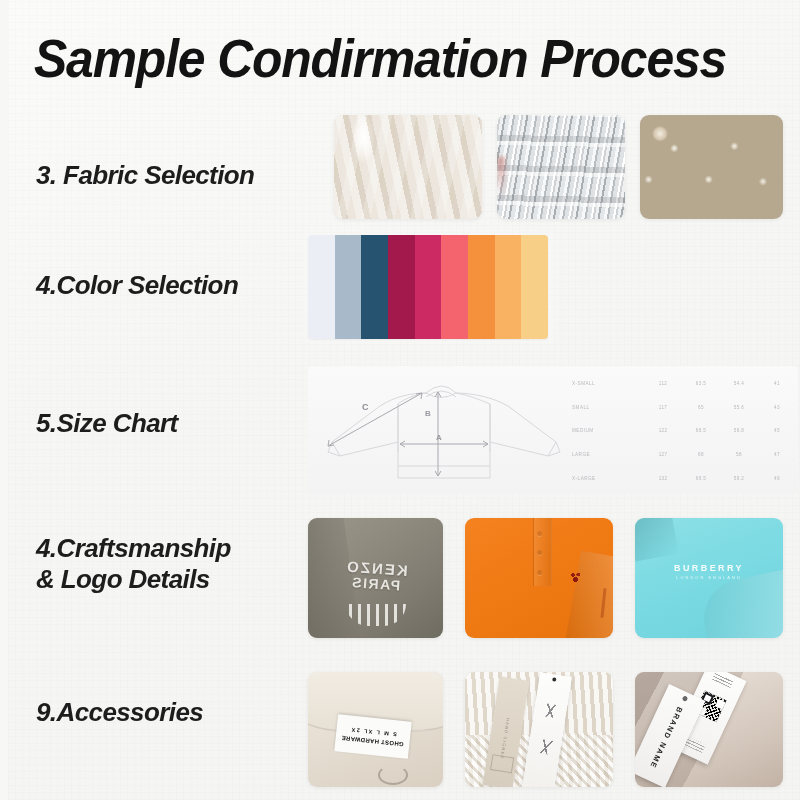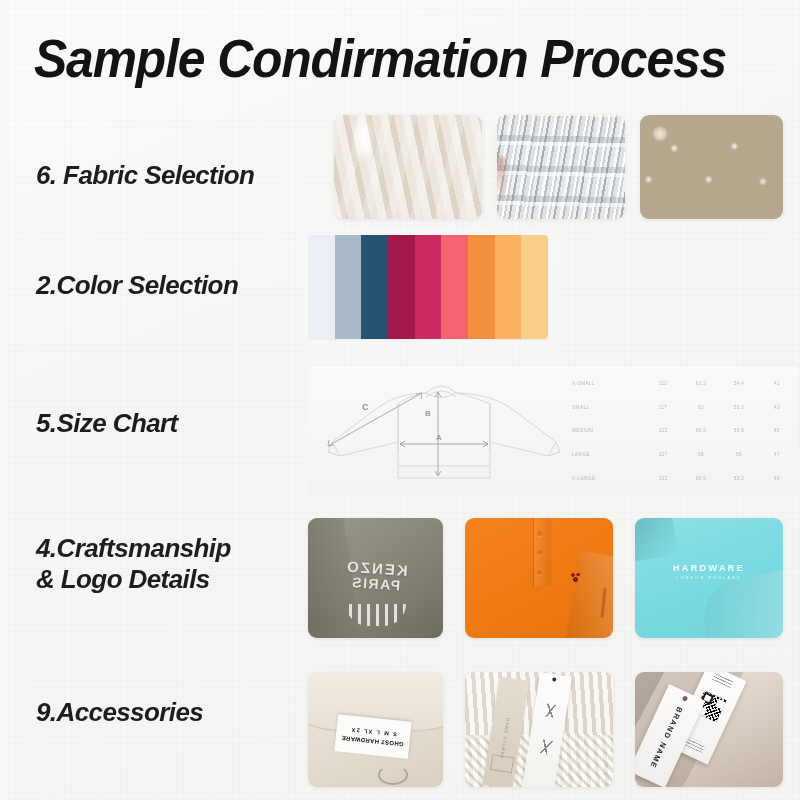--- a/index.html
+++ b/index.html
@@ -271,26 +271,26 @@
   
   .tile{box-shadow:0 1px 4px rgba(0,0,0,.07);}
 </style>
 </head>
 <body>
 
 <div id="page">
 
   <div class="title">Sample Condirmation Process</div>
 
-  <div class="rowlabel rl1">6. Fabric Selection</div>
+  <div class="rowlabel rl1">3. Fabric Selection</div>
   <div class="tile fab1"></div>
   <div class="tile fab2"></div>
   <div class="tile fab3"></div>
 
-  <div class="rowlabel rl2">2.Color Selection</div>
+  <div class="rowlabel rl2">4.Color Selection</div>
   <div class="colorglow"></div>
   <div class="colorwrap">
     <div class="sw" style="background: rgb(236, 238, 245);"></div>
     <div class="sw" style="background: rgb(168, 186, 201);"></div>
     <div class="sw" style="background: rgb(38, 83, 111);"></div>
     <div class="sw" style="background: rgb(163, 25, 75);"></div>
     <div class="sw" style="background: rgb(204, 42, 99);"></div>
     <div class="sw" style="background: rgb(244, 100, 110);"></div>
     <div class="sw" style="background: rgb(245, 145, 61);"></div>
     <div class="sw" style="background: rgb(248, 178, 97);"></div>
@@ -389,21 +389,21 @@
     <div class="btn b2"></div>
     <div class="btn b3"></div>
     <div class="logo"></div>
     <div class="seam"></div>
   </div>
 
   <div class="tile cr3">
     <div class="shoulder"></div>
     <div class="drape"></div>
     <div class="brand">
-      <div class="b-main">HARDWARE</div>
+      <div class="b-main">BURBERRY</div>
       <div class="b-sub">LONDON ENGLAND</div>
     </div>
   </div>
 
   <div class="rowlabel rl5">9.Accessories</div>
 
   <div class="tile ac1">
     <div class="hood"></div>
     <div class="label">
       <div class="ln1">GHOST HARDWARE</div>

